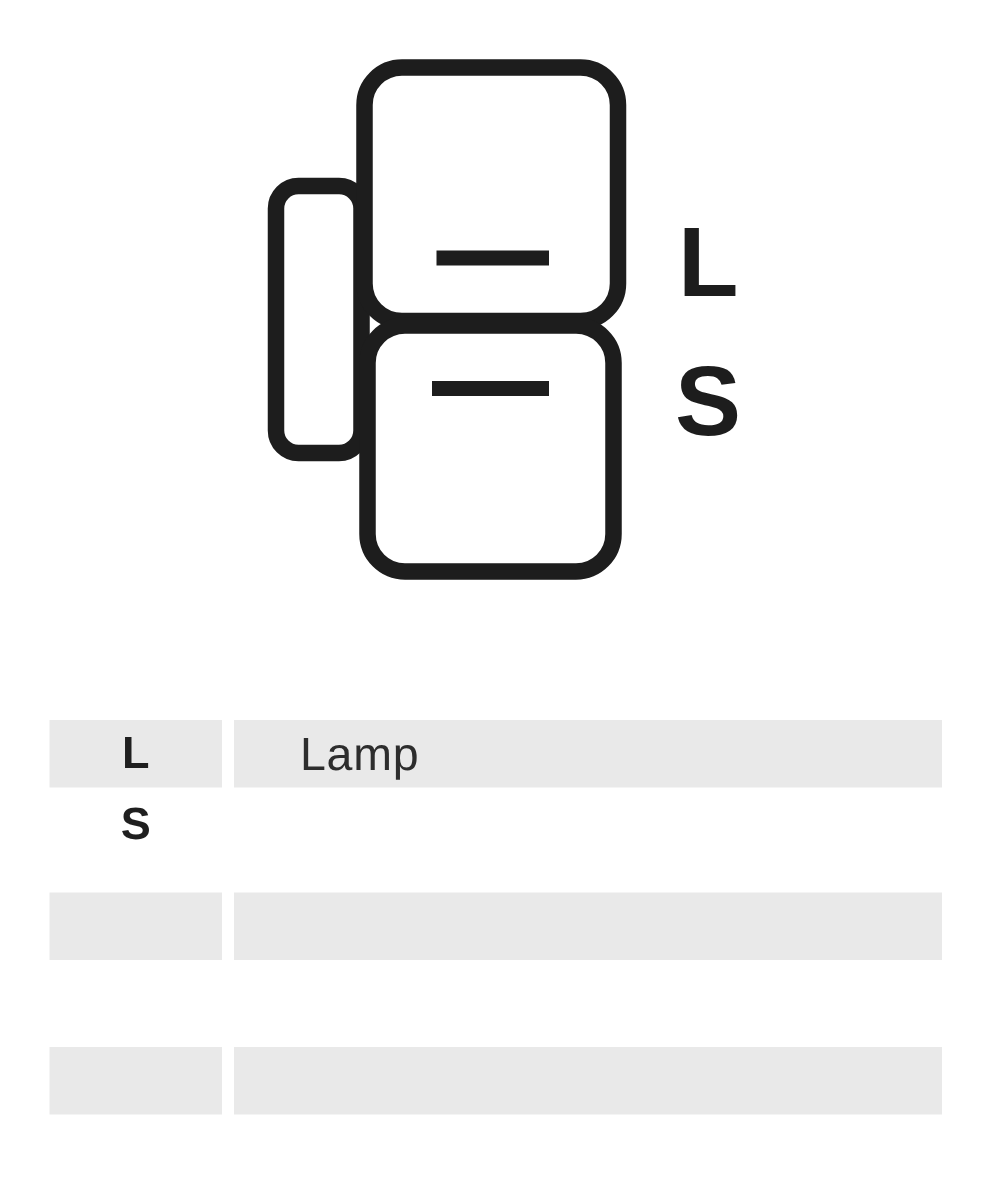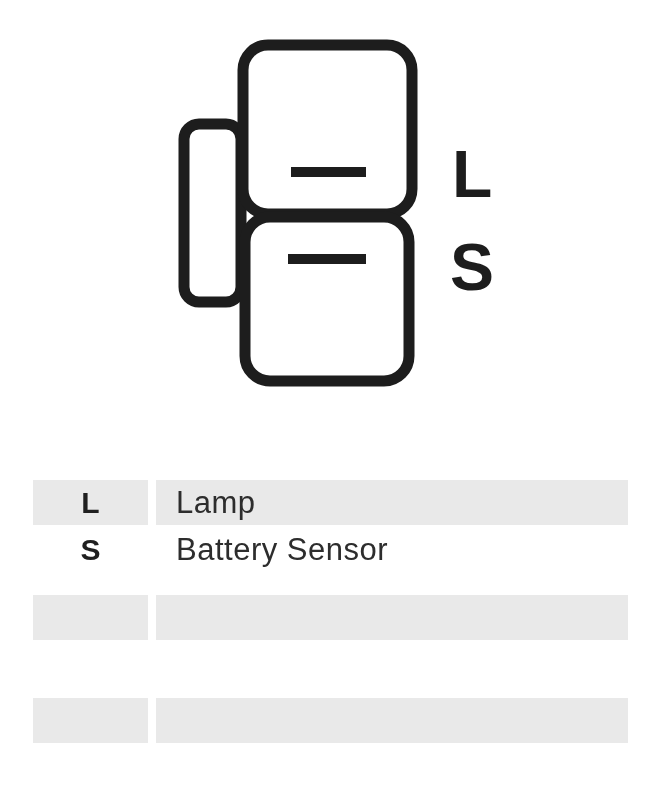--- a/index.html
+++ b/index.html
@@ -40,21 +40,21 @@
     justify-content: center;
     font-weight: bold;
     font-size: 30px;
     color: #1f1f1f;
   }
   .cell-desc {
     flex: 1;
     margin-left: 8px;
     display: flex;
     align-items: center;
-    padding-left: 20px;
+    padding-left: 44px;
     font-size: 31px;
     color: #2d2d2d;
     letter-spacing: 0.5px;
   }
   .row.shaded .cell-code,
   .row.shaded .cell-desc {
     background: #e9e9e9;
   }
   .row.gap-small { margin-top: 23px; }
   .row.gap-large { margin-top: 58px; }
@@ -81,21 +81,20 @@
 
 <div class="legend-table">
 
   <div class="row shaded">
     <div class="cell-code">L</div>
     <div class="cell-desc">Lamp</div>
   </div>
 
   <div class="row">
     <div class="cell-code">S</div>
-    <div class="cell-desc">Battery Sensor</div>
   </div>
 
   <div class="row shaded gap-small">
     <div class="cell-code"></div>
     <div class="cell-desc"></div>
   </div>
 
   <div class="row shaded gap-large">
     <div class="cell-code"></div>
     <div class="cell-desc"></div>

